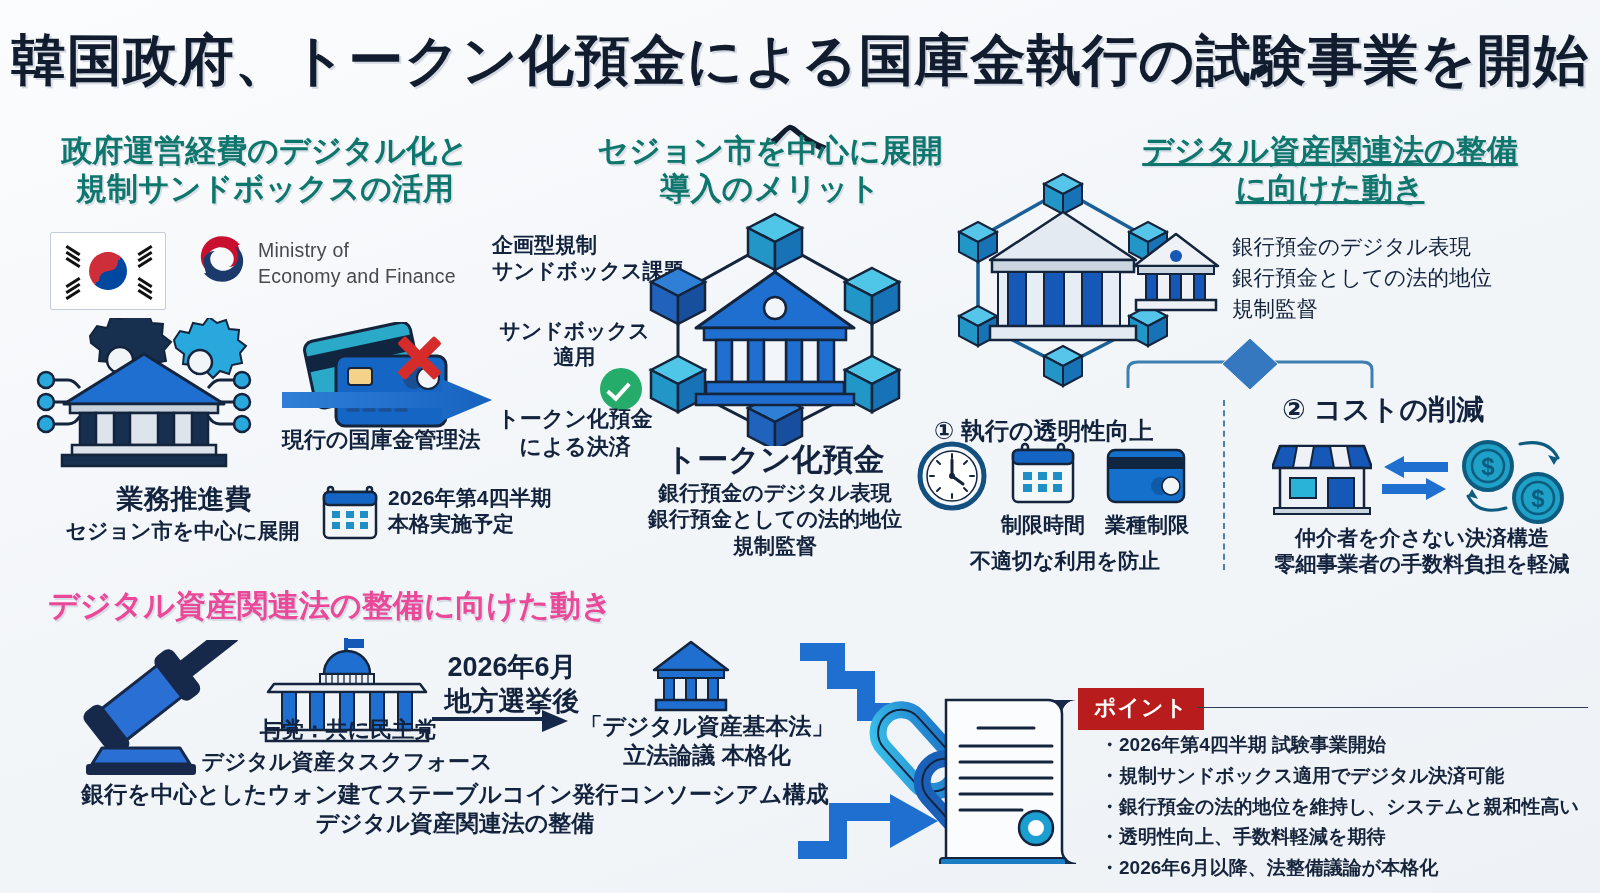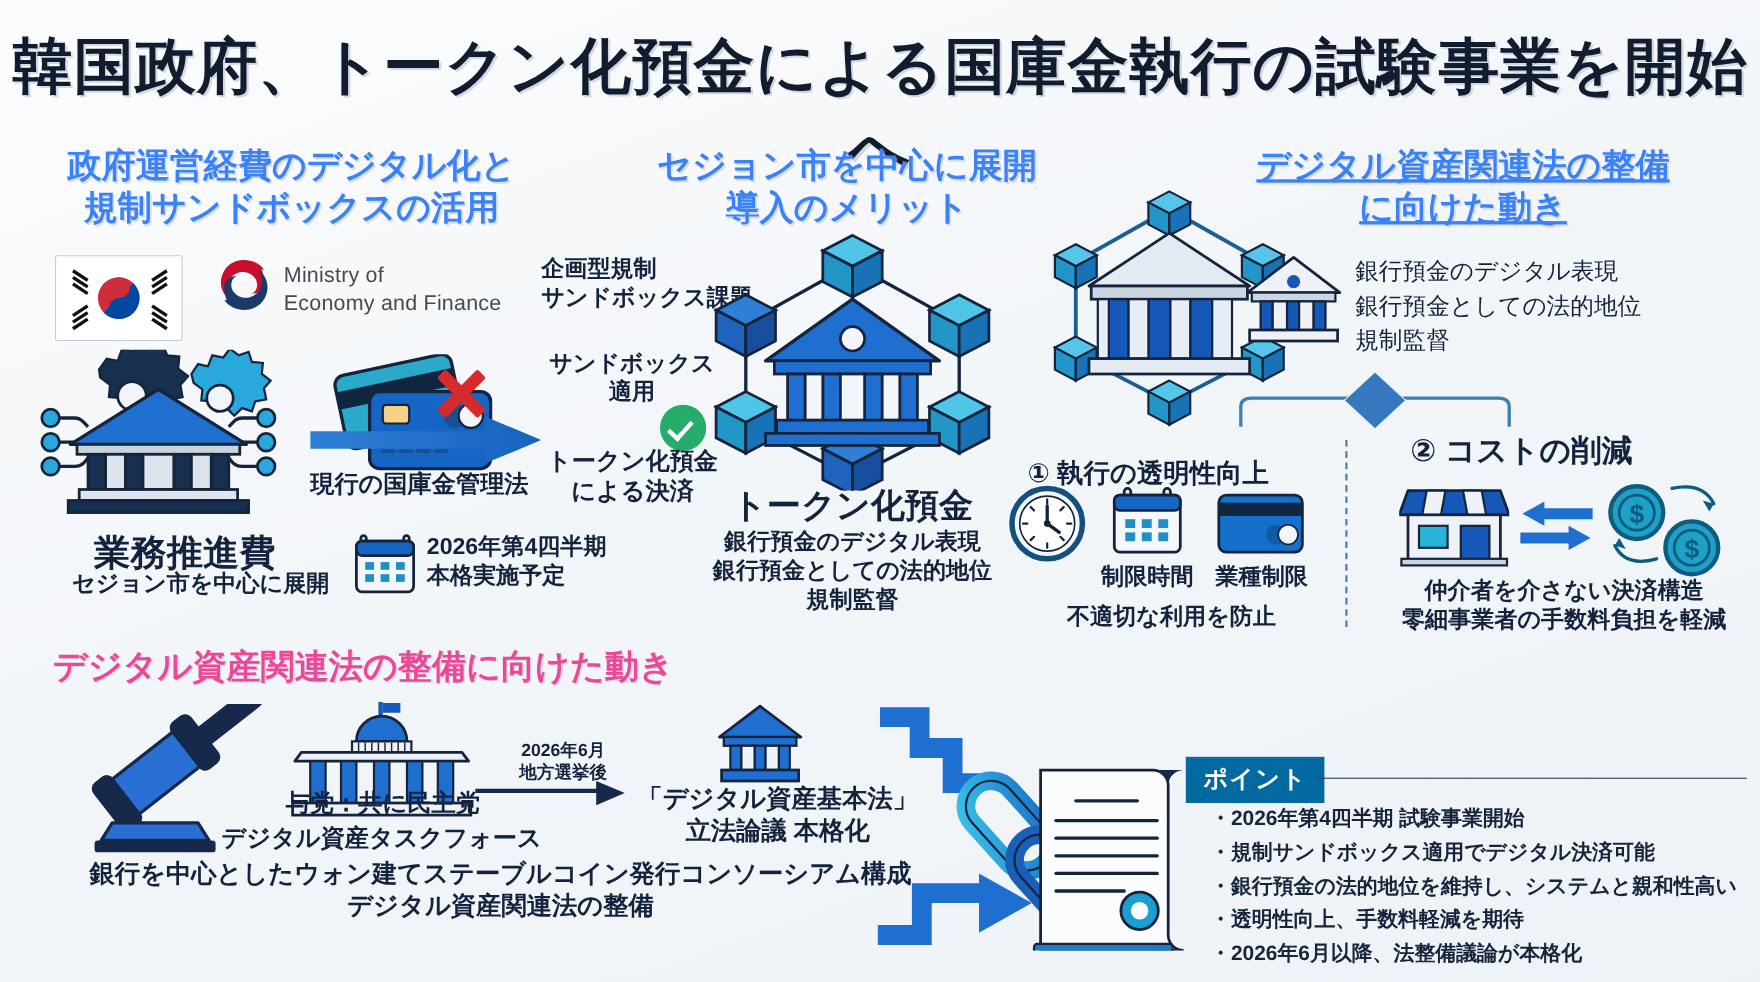--- a/index.html
+++ b/index.html
@@ -18,21 +18,21 @@
     text-align: center;
     font-size: 55px; font-weight: 700; letter-spacing: 1px;
     color: #111c2e;
     text-shadow: 2px 2px 0 rgba(180,190,205,.55);
   }
 
   
   .col-head {
     position: absolute; text-align: center;
     font-size: 31px; font-weight: 700; line-height: 1.22;
-    color: #3b82f6;
+    color: #0f766e;
     text-shadow: 1.5px 1.5px 0 rgba(185,195,210,.5);
   }
   #head1 { left: 30px;  top: 132px; width: 470px; }
   #head2 { left: 560px; top: 132px; width: 420px; }
   #head3 { left: 1070px;top: 132px; width: 520px; text-decoration: underline; }
 
   .sec-head {
     position: absolute; left: 48px; top: 585px;
     font-size: 31px; font-weight: 700; color: #ec4899;
     text-shadow: 1.5px 1.5px 0 rgba(185,195,210,.5);
@@ -104,21 +104,21 @@
   
   .vdash {
     position: absolute; left: 1223px; top: 400px;
     width: 0; height: 170px;
     border-left: 2.5px dashed #4f7fa8;
   }
 
   
   .pts-tab {
     position: absolute; left: 1078px; top: 688px;
-    background: #0369a1; color: #fff;
+    background: #b91c1c; color: #fff;
     font-size: 22px; font-weight: 700;
     padding: 5px 16px 7px 16px;
     letter-spacing: 1px;
   }
   .pts-rule {
     position: absolute; left: 1198px; top: 707px; width: 390px;
     border-top: 1.5px solid #2b3d55;
   }
   .pts-list {
     position: absolute; left: 1100px; top: 730px; width: 500px;
@@ -262,21 +262,21 @@
         <linearGradient id="ga" x1="0" x2="1">
           <stop offset="0" stop-color="#2f7fd6"></stop>
           <stop offset="1" stop-color="#1663bf"></stop>
         </linearGradient>
       </defs>
     <path d="M0 14 H160 V1 L210 22 L160 43 V30 H0 Z" fill="url(#ga)"></path>
   </svg>
 
   <div class="txt t-bold" style="left:282px;top:426px;font-size:22px;">現行の国庫金管理法</div>
 
-  <div class="txt t-bold ctr" style="left:48px;top:482px;width:240px;font-size:33px;">業務推進費</div>
+  <div class="txt t-bold ctr" style="left:64px;top:482px;width:240px;font-size:27px;">業務推進費</div>
   <div class="txt t-bold ctr" style="left:40px;top:518px;width:285px;font-size:21px;">セジョン市を中心に展開</div>
 
   <svg class="art" style="left:322px;top:484px;width:56px;height:56px;" viewBox="0 0 56 56">
     <rect x="6" y="3" width="5" height="11" rx="2.5" fill="none" stroke="#14243d" stroke-width="2.5"></rect>
     <rect x="45" y="3" width="5" height="11" rx="2.5" fill="none" stroke="#14243d" stroke-width="2.5"></rect>
     <rect x="2" y="8" width="52" height="46" rx="5" fill="#f4f7fa" stroke="#14243d" stroke-width="2.5"></rect>
     <rect x="2" y="8" width="52" height="13" rx="5" fill="#1566c4" stroke="#14243d" stroke-width="2.5"></rect>
     <g fill="#1f8fc6">
       <rect x="10" y="27" width="8" height="7"></rect>
         <rect x="24" y="27" width="8" height="7"></rect>
@@ -556,21 +556,21 @@
       <rect x="78" y="54" width="14" height="38"></rect>
         <rect x="108" y="54" width="14" height="38"></rect>
       <rect x="136" y="54" width="14" height="38"></rect>
     </g>
     <rect x="4" y="92" width="162" height="11" fill="#eef2f7" stroke="#14243d" stroke-width="2.5"></rect>
   </svg>
 
   <div class="txt t-bold ctr" style="left:222px;top:716px;width:252px;font-size:22px;">与党：共に民主党</div>
   <div class="txt t-bold ctr" style="left:186px;top:748px;width:322px;font-size:22px;">デジタル資産タスクフォース</div>
 
-  <div class="txt t-bold ctr" style="left:432px;top:673px;width:160px;font-size:16px;">
+  <div class="txt t-bold ctr" style="left:432px;top:650px;width:160px;font-size:27px;">
     <div>2026年6月</div>
     <div>地方選挙後</div>
   </div>
 
   <svg class="art" style="left:432px;top:710px;width:136px;height:22px;" viewBox="0 0 136 22">
     <path d="M0 9 H112" stroke="#16294a" stroke-width="4"></path>
     <path d="M110 0 L136 11 L110 22 Z" fill="#16294a"></path>
   </svg>
 
   <svg class="art" style="left:652px;top:640px;width:78px;height:74px;" viewBox="0 0 78 74">

